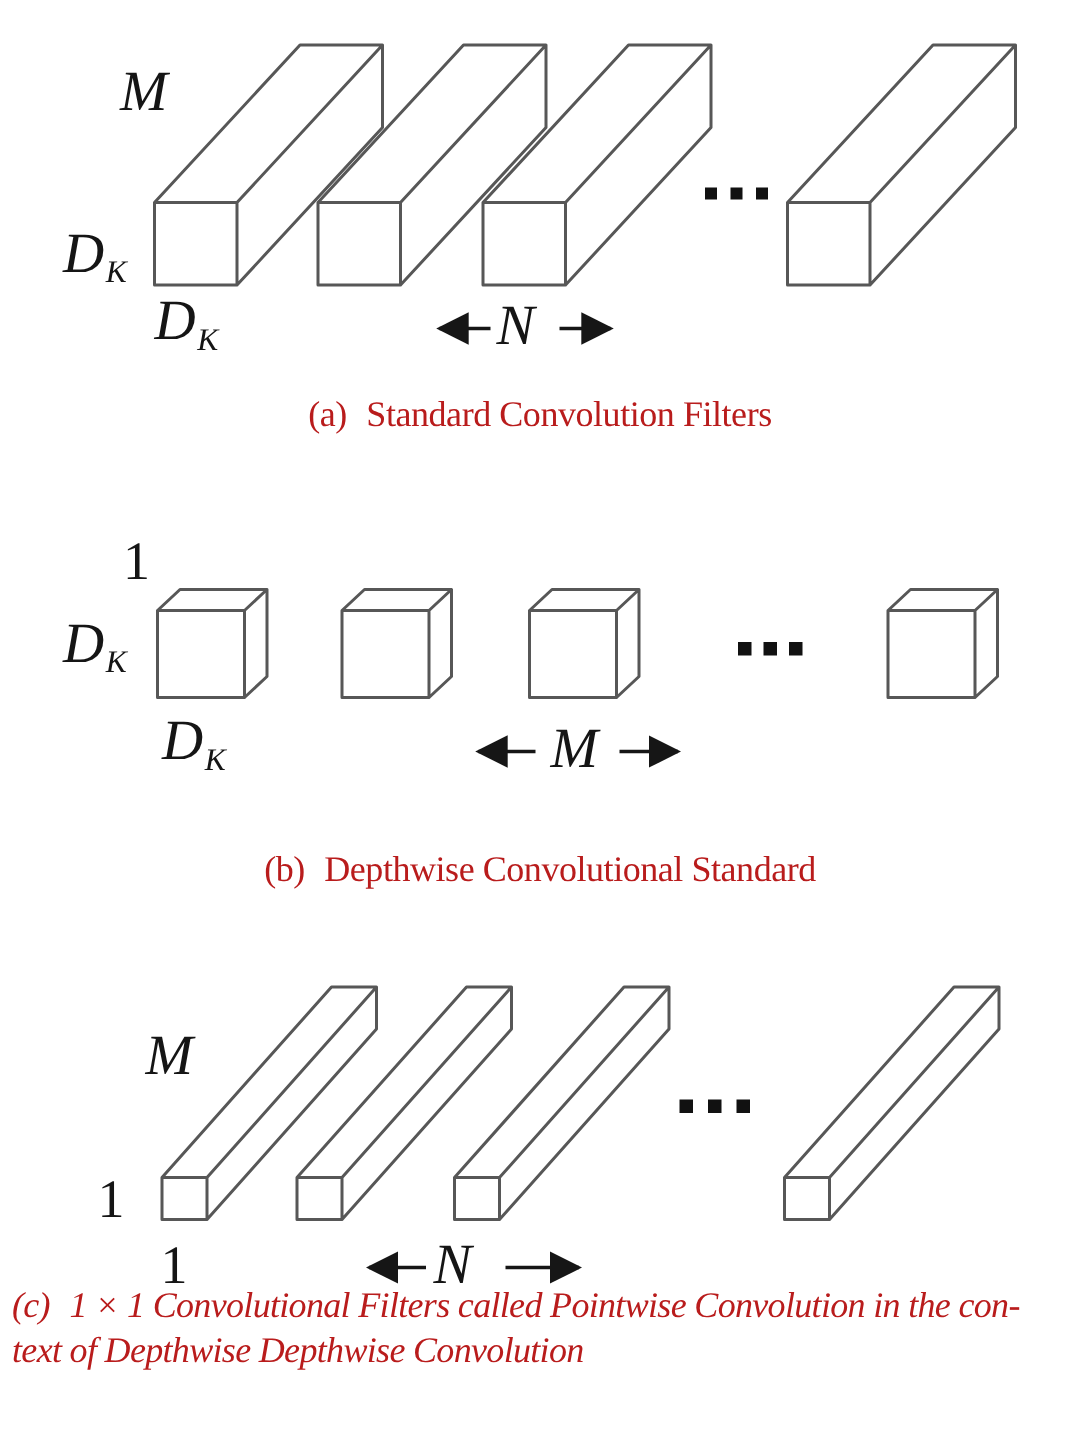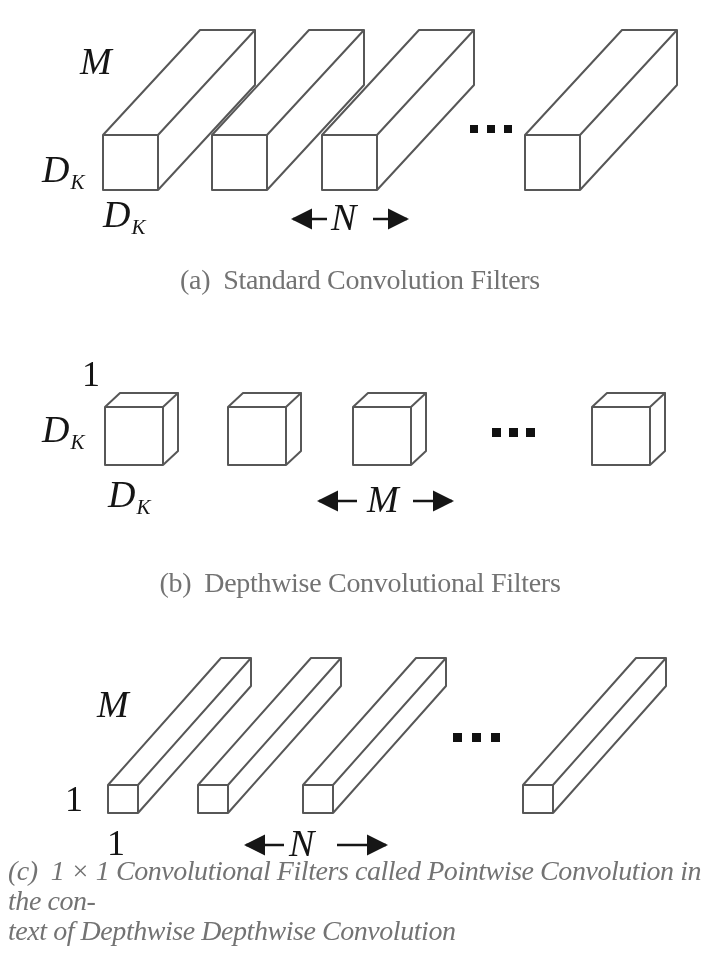--- a/index.html
+++ b/index.html
@@ -37,23 +37,23 @@
   .big { font-size: 38px; }
   .var { font-style: italic; }
   .sub {
     font-size: 21px;
     font-style: italic;
     vertical-align: -7px;
     margin-left: 1px;
   }
   .caption {
     position: absolute;
-    font-size: 28px;
+    font-size: 24px;
     letter-spacing: -0.3px;
-    color: #737373;
+    color: #b91c1c;
   }
   .caption.centered {
     left: 0;
     width: 720px;
     text-align: center;
   }
   .cap-tag { margin-right: 13px; }
   .caption-c {
     left: 8px;
     width: 706px;
@@ -126,21 +126,21 @@
   <div class="lbl big var" style="left:80px; top:42px;">M</div>
   <div class="lbl big" style="left:42px; top:150px;"><span class="var">D</span><span class="sub">K</span></div>
   <div class="lbl big" style="left:103px; top:195px;"><span class="var">D</span><span class="sub">K</span></div>
   <div class="lbl big var" style="left:331px; top:198px;">N</div>
   <div class="caption centered" style="top:264px;"><span class="cap-tag">(a)</span><span>Standard Convolution Filters</span></div>
 
   <div class="lbl" style="left:82px; top:356px; font-size:36px;">1</div>
   <div class="lbl big" style="left:42px; top:410px;"><span class="var">D</span><span class="sub">K</span></div>
   <div class="lbl big" style="left:108px; top:475px;"><span class="var">D</span><span class="sub">K</span></div>
   <div class="lbl big var" style="left:367px; top:480px;">M</div>
-  <div class="caption centered" style="top:567px;"><span class="cap-tag">(b)</span><span>Depthwise Convolutional Filters</span></div>
+  <div class="caption centered" style="top:567px;"><span class="cap-tag">(b)</span><span>Depthwise Convolutional Standard</span></div>
 
   <div class="lbl big var" style="left:97px; top:685px;">M</div>
   <div class="lbl" style="left:65px; top:781px; font-size:36px;">1</div>
   <div class="lbl" style="left:107px; top:825px; font-size:36px;">1</div>
   <div class="lbl big var" style="left:289px; top:824px;">N</div>
   <div class="caption caption-c" style="top:856px;font-style:italic;">
     <span class="cap-tag">(c)</span><span>1 × 1 Convolutional Filters called Pointwise Convolution in the con-</span><br>
     <span>text of Depthwise Depthwise Convolution</span>
   </div>
 

